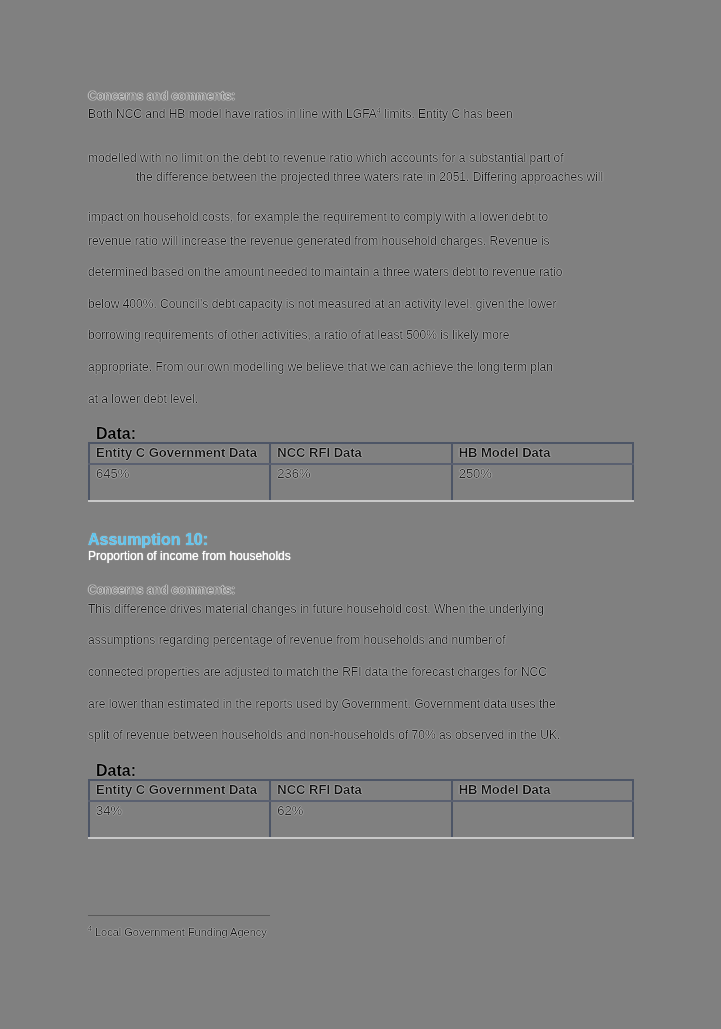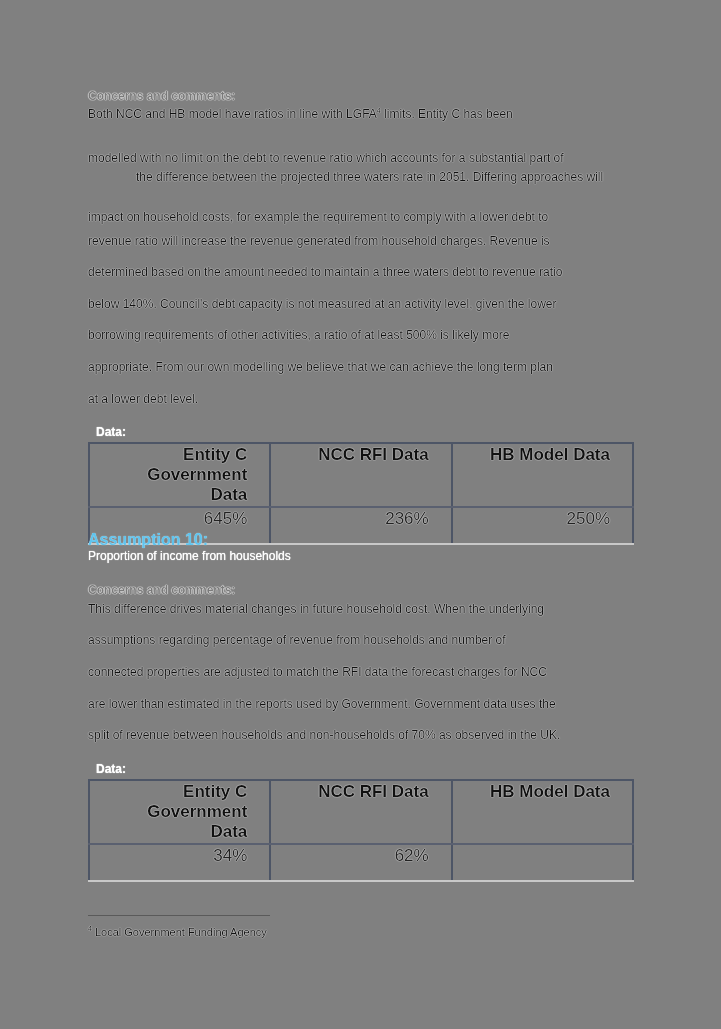--- a/index.html
+++ b/index.html
@@ -34,23 +34,23 @@
       left: 0;
       font-size: 16px;
       font-weight: bold;
       color: #5fc4ee;
       text-shadow: 0 0 1px #d8f2ff;
       white-space: nowrap;
     }
     .data-label {
       position: absolute;
       left: 0;
-      font-size: 12px;
+      font-size: 16px;
       font-weight: bold;
-      color: #ffffff;
+      color: #000000;
       text-shadow: 0 0 1px #ffffff;
       white-space: nowrap;
       padding-left: 8px;
     }
     .para-line {
       position: absolute;
       left: 0;
       font-size: 12px;
       white-space: nowrap;
       color: #111111;
@@ -70,24 +70,24 @@
       text-shadow: 0 0 1px #ffffff;
     }
     table.data-table {
       position: absolute;
       left: 0;
       width: 546px;
       border-collapse: collapse;
       table-layout: fixed;
     }
     table.data-table th, table.data-table td {
-      text-align: right;
+      text-align: left;
       vertical-align: top;
-      font-size: 17px;
-      padding: 1px 22px;
+      font-size: 13px;
+      padding: 1px 6px;
       border-left: 2px solid #4d5566;
       border-right: 2px solid #4d5566;
     }
     table.data-table th {
       font-weight: bold;
       color: #111111;
       text-shadow: 0 0 1px #ffffff, 0 0 1px #ffffff;
       height: 17px;
       border-top: 2px solid #4d5566;
       border-bottom: 2px solid #5a6070;
@@ -128,21 +128,21 @@
 <div class="page">
 
   <div class="heading" style="top:89px;">Concerns and comments:</div>
 
   <div class="para-line" style="top:107px;"><span>Both NCC and HB model have ratios in line with LGFA</span><sup>4</sup><span> limits. Entity C has been</span></div>
   <div class="para-line" style="top:151px;">modelled with no limit on the debt to revenue ratio which accounts for a substantial part of</div>
   <div class="para-line" style="top:170px;margin-left:48px;">the difference between the projected three waters rate in 2051. Differing approaches will</div>
   <div class="para-line" style="top:210px;">impact on household costs, for example the requirement to comply with a lower debt to</div>
   <div class="para-line" style="top:234px;">revenue ratio will increase the revenue generated from household charges. Revenue is</div>
   <div class="para-line" style="top:265px;">determined based on the amount needed to maintain a three waters debt to revenue ratio</div>
-  <div class="para-line" style="top:297px;">below 140%. Council's debt capacity is not measured at an activity level, given the lower</div>
+  <div class="para-line" style="top:297px;">below 400%. Council's debt capacity is not measured at an activity level, given the lower</div>
   <div class="para-line" style="top:328px;">borrowing requirements of other activities, a ratio of at least 500% is likely more</div>
   <div class="para-line" style="top:360px;">appropriate.  From our own modelling we believe that we can achieve the long term plan</div>
   <div class="para-line" style="top:392px;">at a lower debt level.</div>
 
   <div class="data-label" style="top:425px;">Data:</div>
 
   <table class="data-table" style="top:442px;">
     <thead>
       <tr>
         <th>Entity C Government Data</th>

